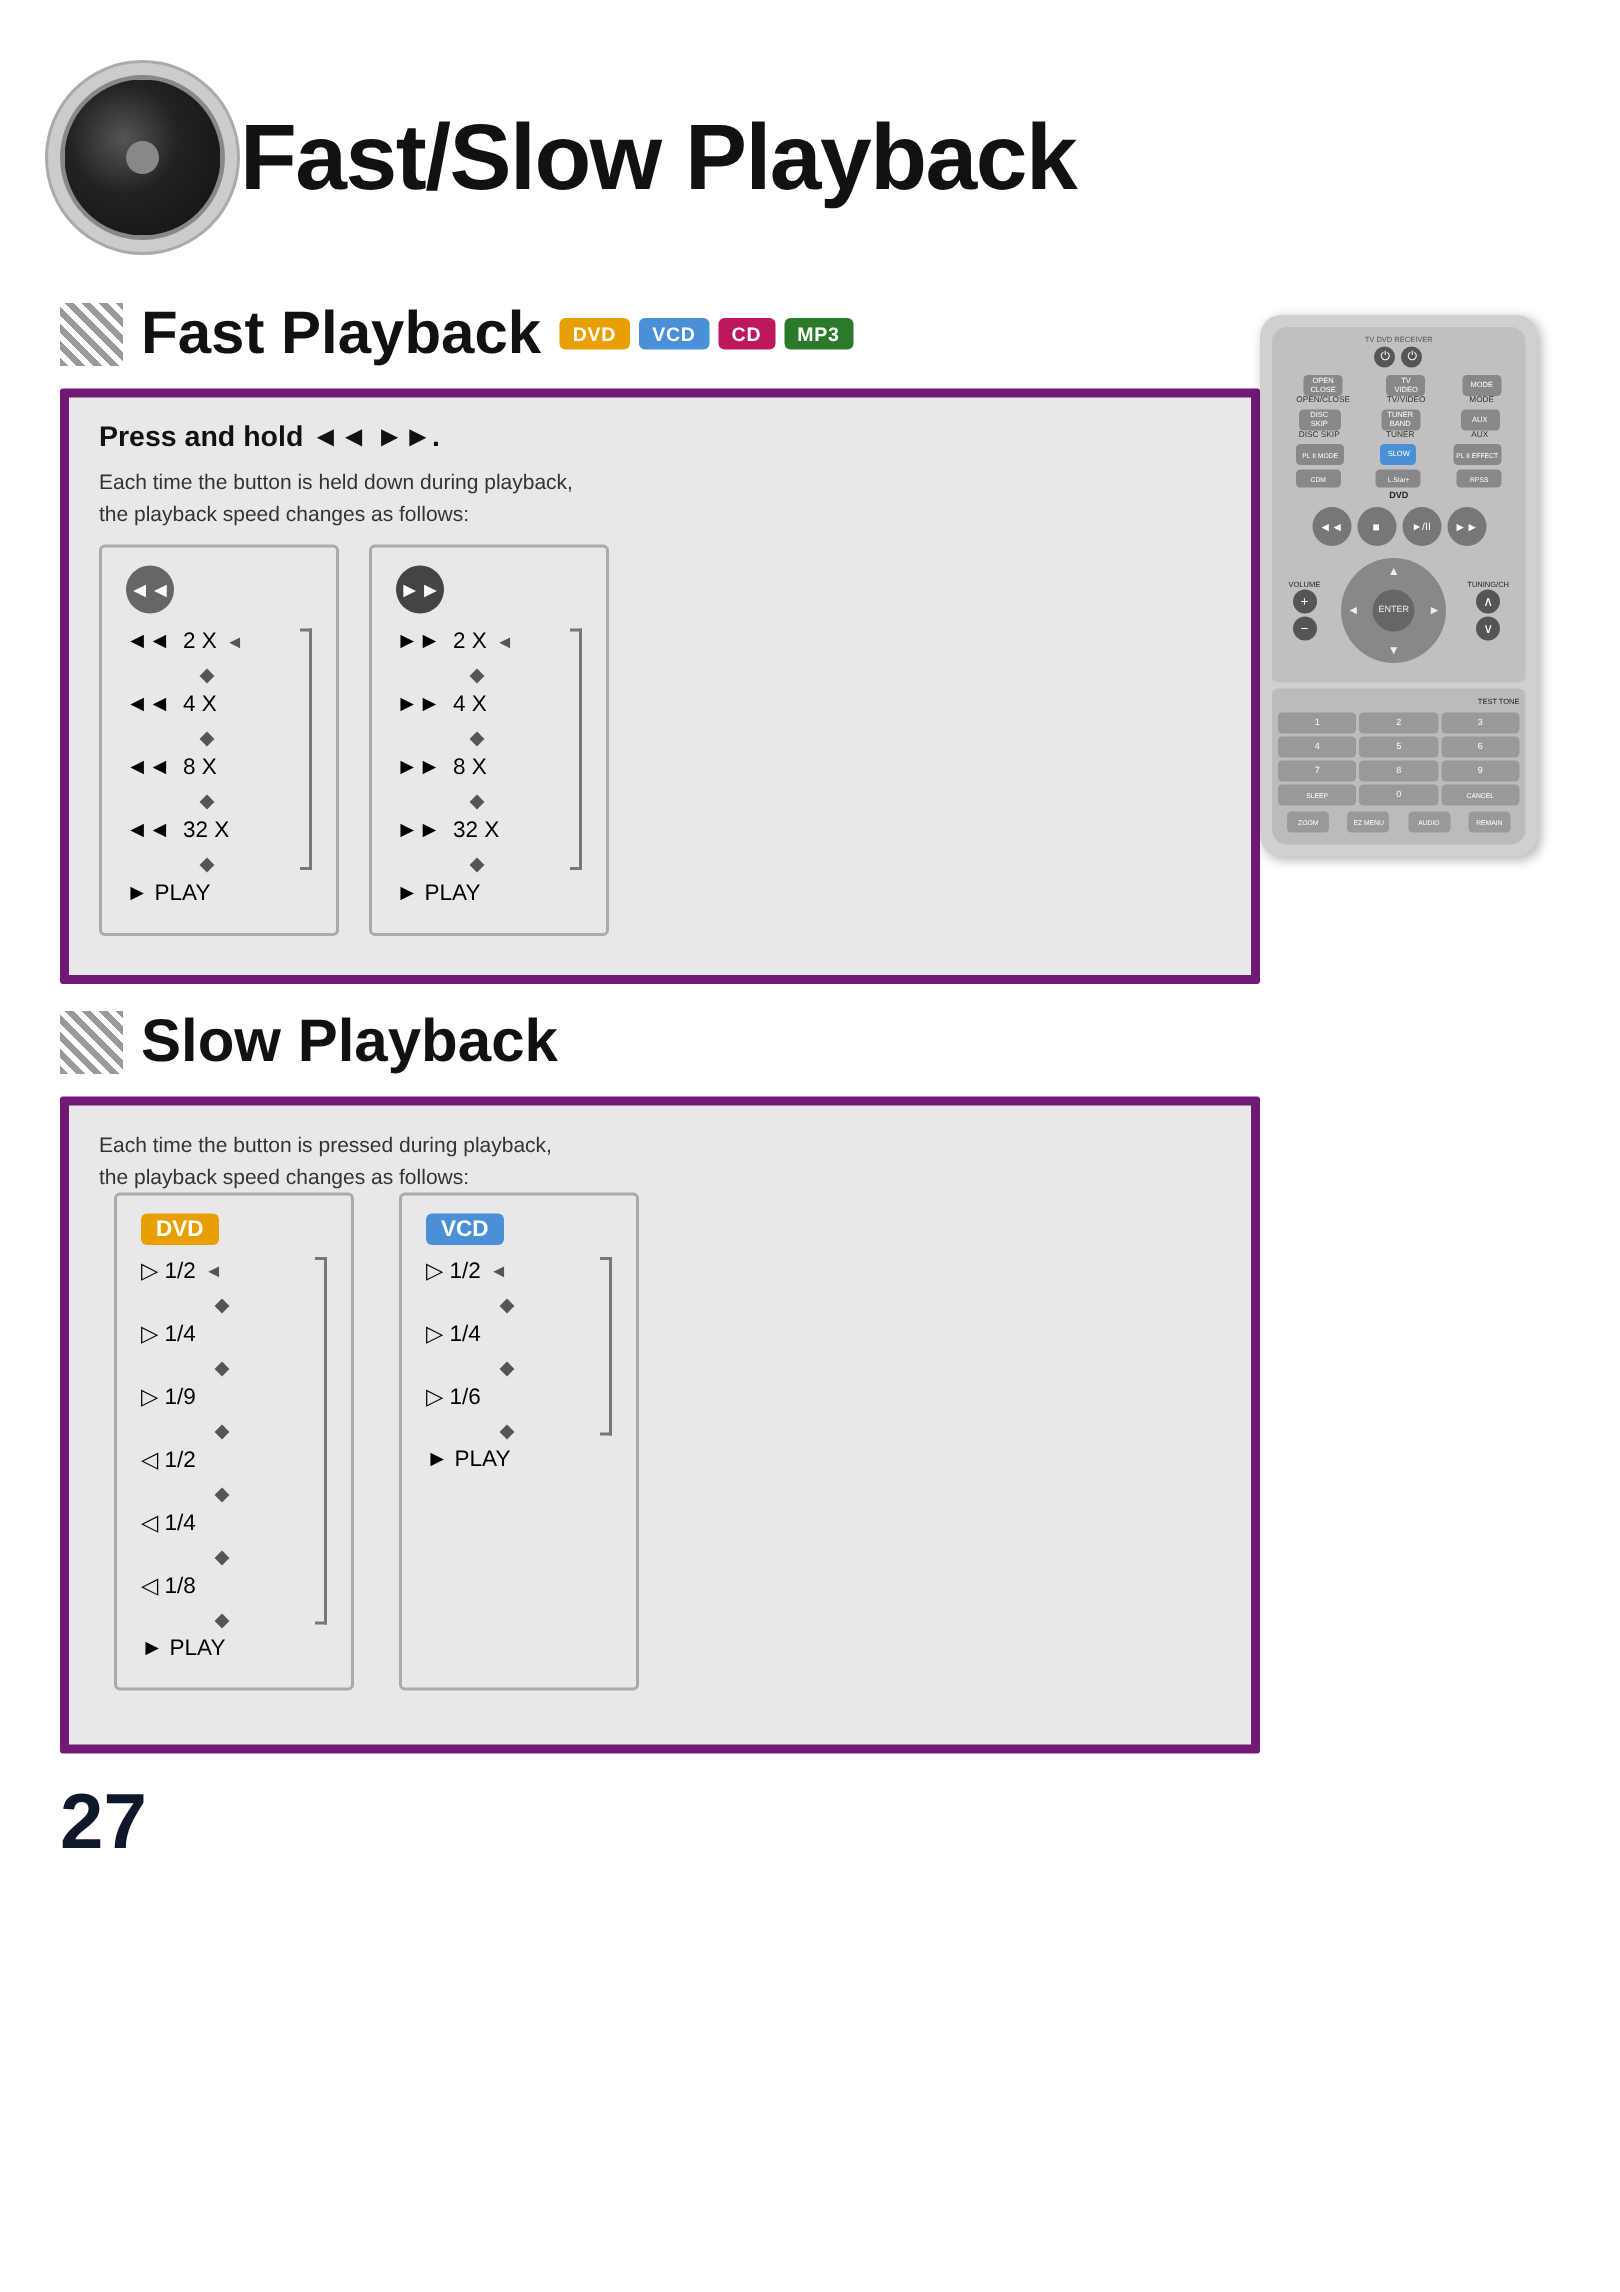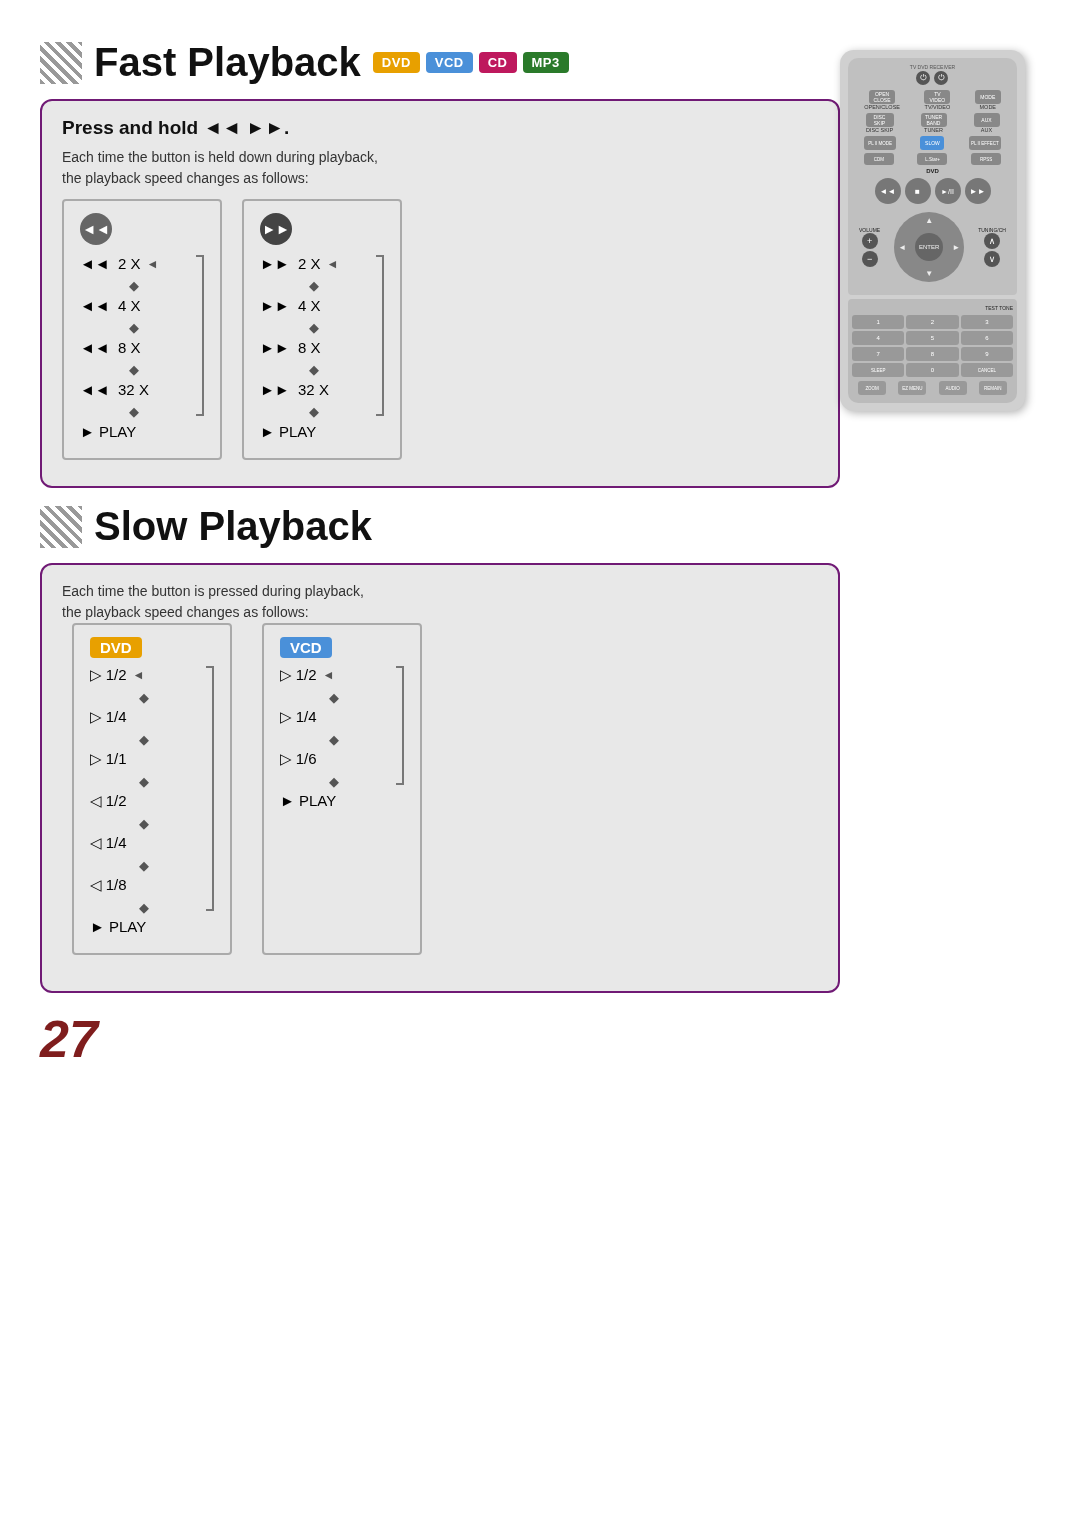--- a/index.html
+++ b/index.html
@@ -116,22 +116,22 @@
       letter-spacing: 0.5px;
     }
     .badge.dvd { background: #e8a000; }
     .badge.vcd { background: #4a90d9; }
     .badge.cd { background: #be185d; }
     .badge.mp3 { background: #2a7a2a; }
 
     
     .info-box {
       background: #e8e8e8;
-      border: 2px solid #701a75;
-      border-radius: 12px;
+      border: 6px solid #701a75;
+      border-radius: 2px;
       padding: 16px 20px 16px 20px;
       margin-bottom: 16px;
     }
 
     .info-box-title {
       font-size: 19px;
       font-weight: bold;
       color: #111;
       margin-bottom: 8px;
     }
@@ -184,23 +184,22 @@
     }
     .note-text {
       font-size: 14px;
       color: #333;
     }
 
     
     .page-number {
       font-size: 52px;
       font-weight: bold;
-      color: #7f1d1d;
+      color: #0f172a;
       margin-top: 4px;
-      font-style: italic;
     }
 
     
     .remote-control {
       width: 185px;
       background: #d0d0d0;
       border-radius: 14px;
       padding: 8px;
       margin-top: 20px;
       font-size: 7px;
@@ -385,20 +384,24 @@
       font-size: 12px;
       margin-left: 6px;
       color: #555;
     }
   </style>
 </head>
 <body>
 
 <div class="page-container">
 
+  <div class="page-header">
+    <div class="disc-icon"></div>
+    <div class="page-title">Fast/Slow Playback</div>
+  </div>
 
   <div class="main-layout">
 
     <div class="left-content">
 
       <div class="section-header">
         <div class="section-icon"></div>
         <div class="section-title">Fast Playback</div>
         <div class="section-badges">
           <span class="badge dvd">DVD</span>
@@ -474,21 +477,21 @@
 
             <div class="fast-diagram-box">
               <div style="margin-bottom:8px;">
                 <span class="slow-badge dvd">DVD</span>
               </div>
               <div style="position:relative; padding-right:16px;">
                 <div class="step-line">▷ 1/2 <span class="arrow-right-small">◄</span></div>
                 <div style="text-align:center; font-size:13px; margin-bottom:3px; color:#555;">◆</div>
                 <div class="step-line">▷ 1/4</div>
                 <div style="text-align:center; font-size:13px; margin-bottom:3px; color:#555;">◆</div>
-                <div class="step-line">▷ 1/1</div>
+                <div class="step-line">▷ 1/9</div>
                 <div style="text-align:center; font-size:13px; margin-bottom:3px; color:#555;">◆</div>
                 <div class="step-line">◁ 1/2</div>
                 <div style="text-align:center; font-size:13px; margin-bottom:3px; color:#555;">◆</div>
                 <div class="step-line">◁ 1/4</div>
                 <div style="text-align:center; font-size:13px; margin-bottom:3px; color:#555;">◆</div>
                 <div class="step-line">◁ 1/8</div>
                 <div style="text-align:center; font-size:13px; margin-bottom:3px; color:#555;">◆</div>
                 <div class="step-line">► PLAY</div>
                 <div style="position:absolute; right:0; top:0; bottom:24px; border-right:2px solid #777; border-top:2px solid #777; border-bottom:2px solid #777; width:8px;"></div>
               </div>

